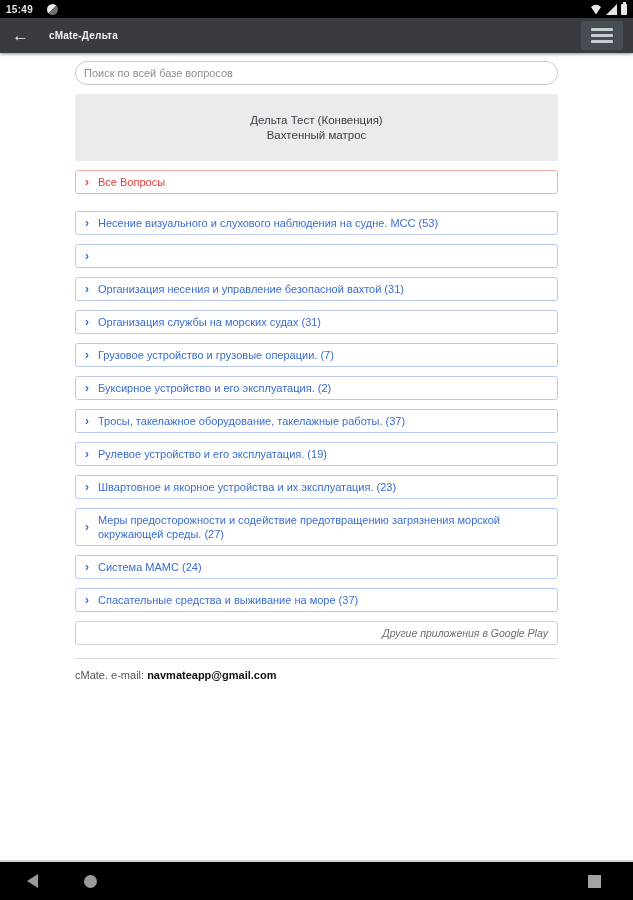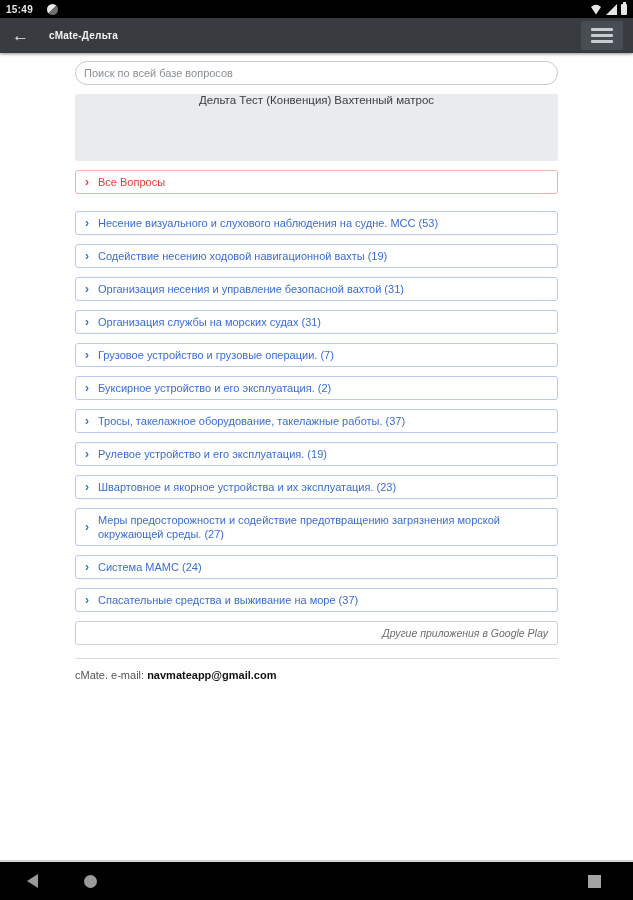--- a/index.html
+++ b/index.html
@@ -48,21 +48,21 @@
     box-sizing:border-box;padding:8px 75px 0 75px;
   }
   .search-input{
     width:100%;height:24px;box-sizing:border-box;border:1px solid #c9c9c9;border-radius:12px;
     font-family:"Liberation Sans","DejaVu Sans",sans-serif;font-size:11px;color:#333;
     padding:0 8px;outline:none;display:block;margin-bottom:9px;
   }
   .search-input::placeholder{color:#8a8f94;opacity:1;}
   .test-header{
     background:#e9ebee;border-radius:2px;height:67px;box-sizing:border-box;
-    display:flex;flex-direction:row;justify-content:center;align-items:flex-start;gap:3px;
+    display:flex;flex-direction:column;justify-content:center;align-items:center;gap:3px;
     margin-bottom:2px;
   }
   .test-header .line1,.test-header .line2{font-size:11.5px;color:#3c4043;}
   .btn-row{
     box-sizing:border-box;min-height:24px;border-radius:3px;background:#fff;
     display:flex;align-items:center;padding:4px 9px;font-size:11px;line-height:14px;
     cursor:pointer;
   }
   .chev{font-weight:bold;margin-right:9px;font-size:12px;line-height:10px;}
   .all-questions{
@@ -143,21 +143,20 @@
       <span>Все Вопросы</span>
     </div>
 
     <div>
       <div class="btn-row category-item">
         <span class="chev">›</span>
         <span>Несение визуального и слухового наблюдения на судне. МСС (53)</span>
       </div>
       <div class="btn-row category-item">
         <span class="chev">›</span>
-        <span>Содействие несению ходовой навигационной вахты (19)</span>
       </div>
       <div class="btn-row category-item">
         <span class="chev">›</span>
         <span>Организация несения и управление безопасной вахтой (31)</span>
       </div>
       <div class="btn-row category-item">
         <span class="chev">›</span>
         <span>Организация службы на морских судах (31)</span>
       </div>
       <div class="btn-row category-item">

